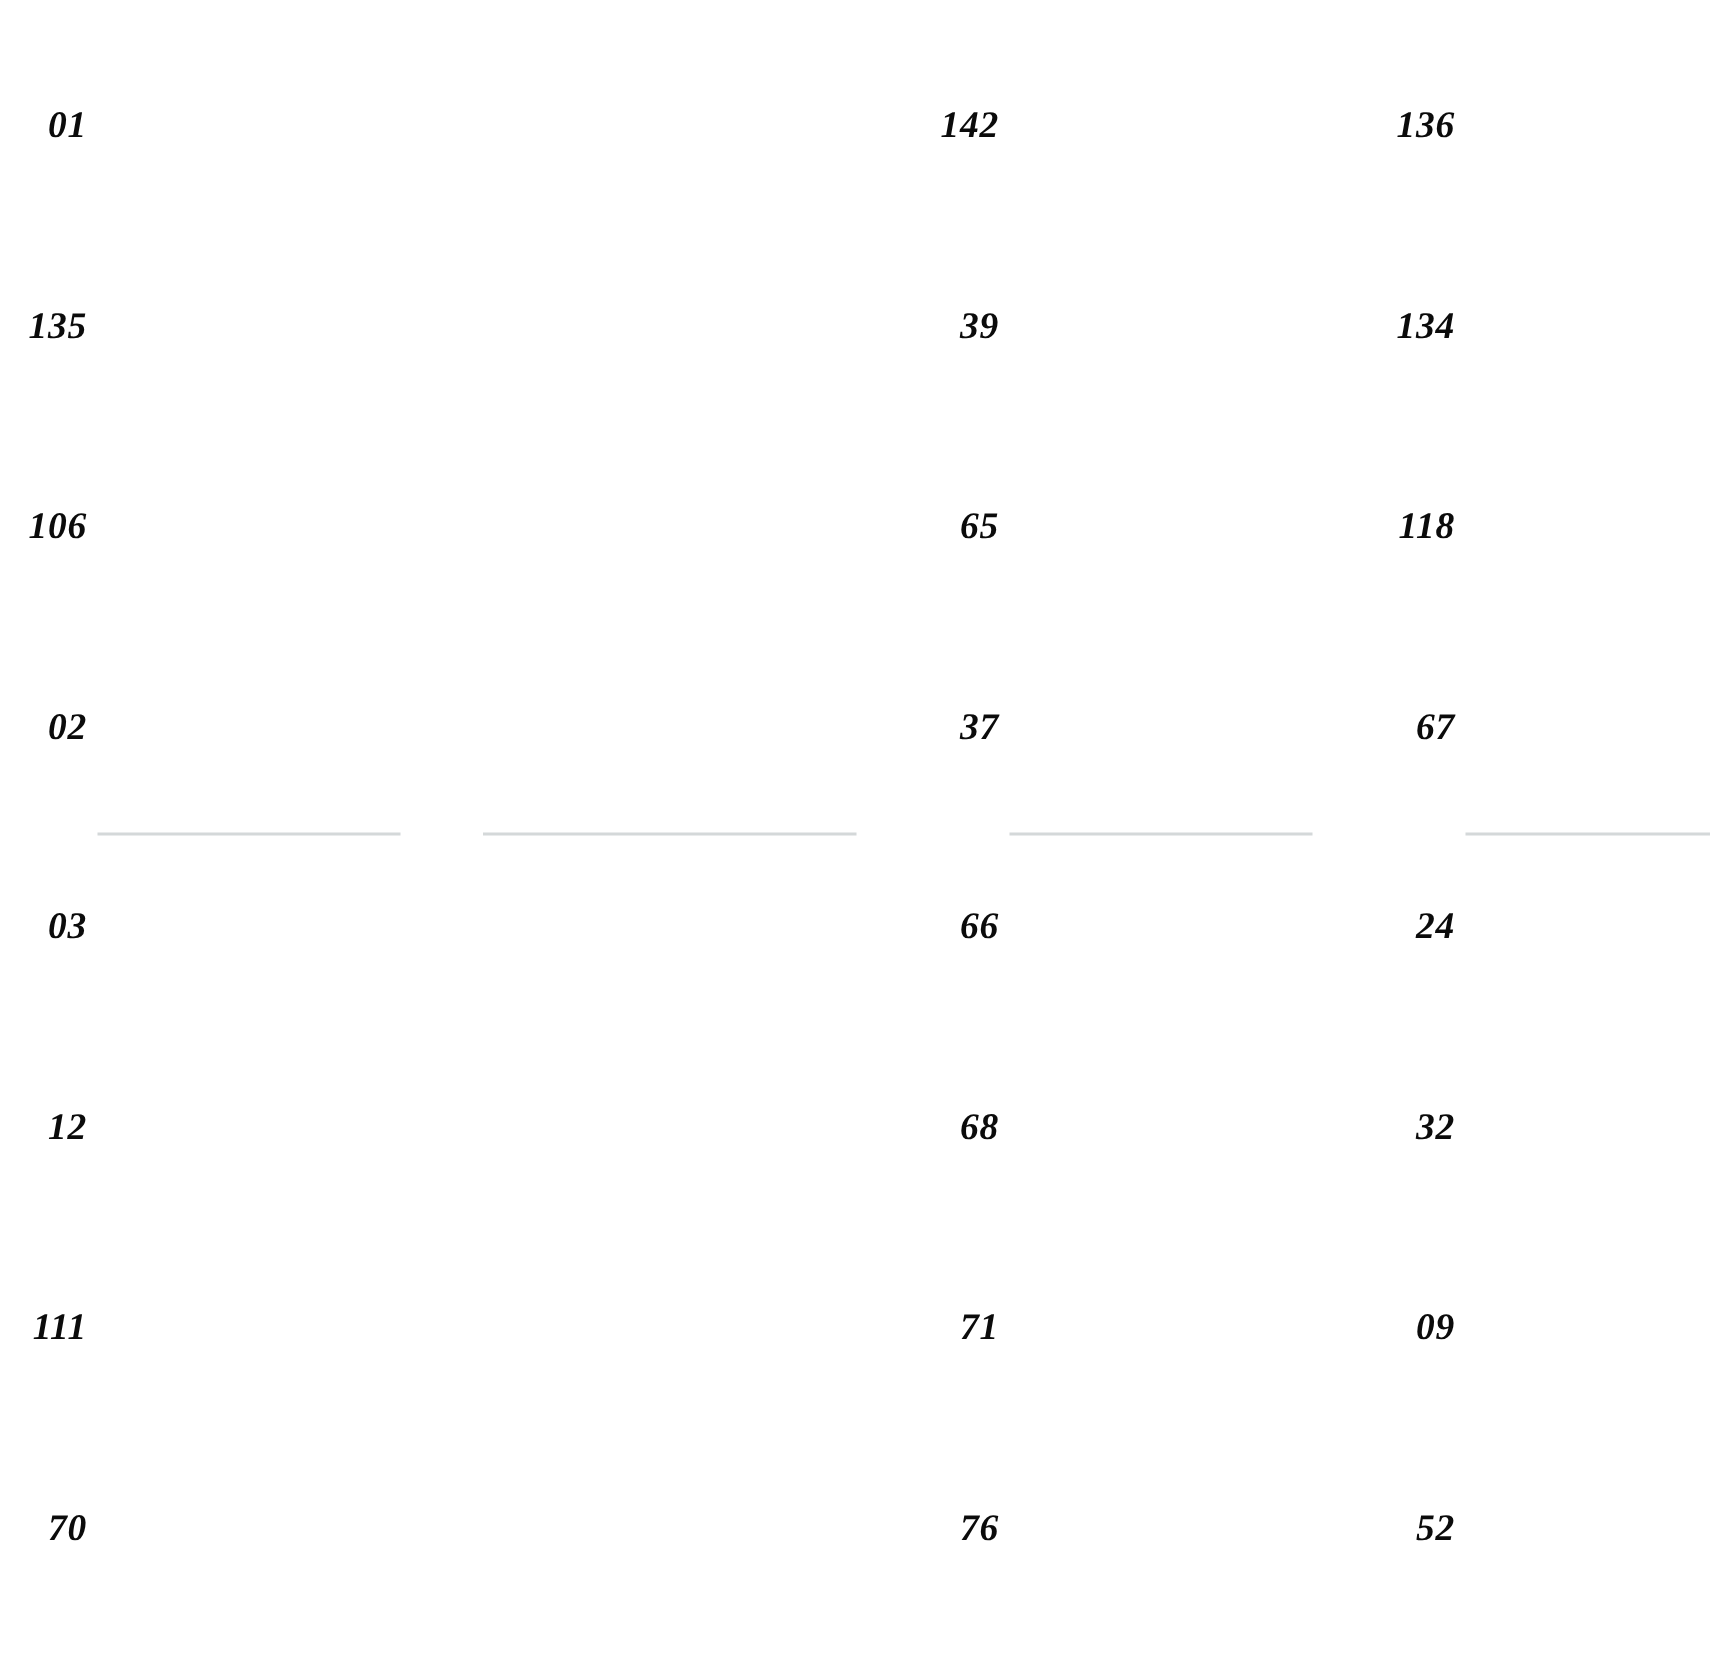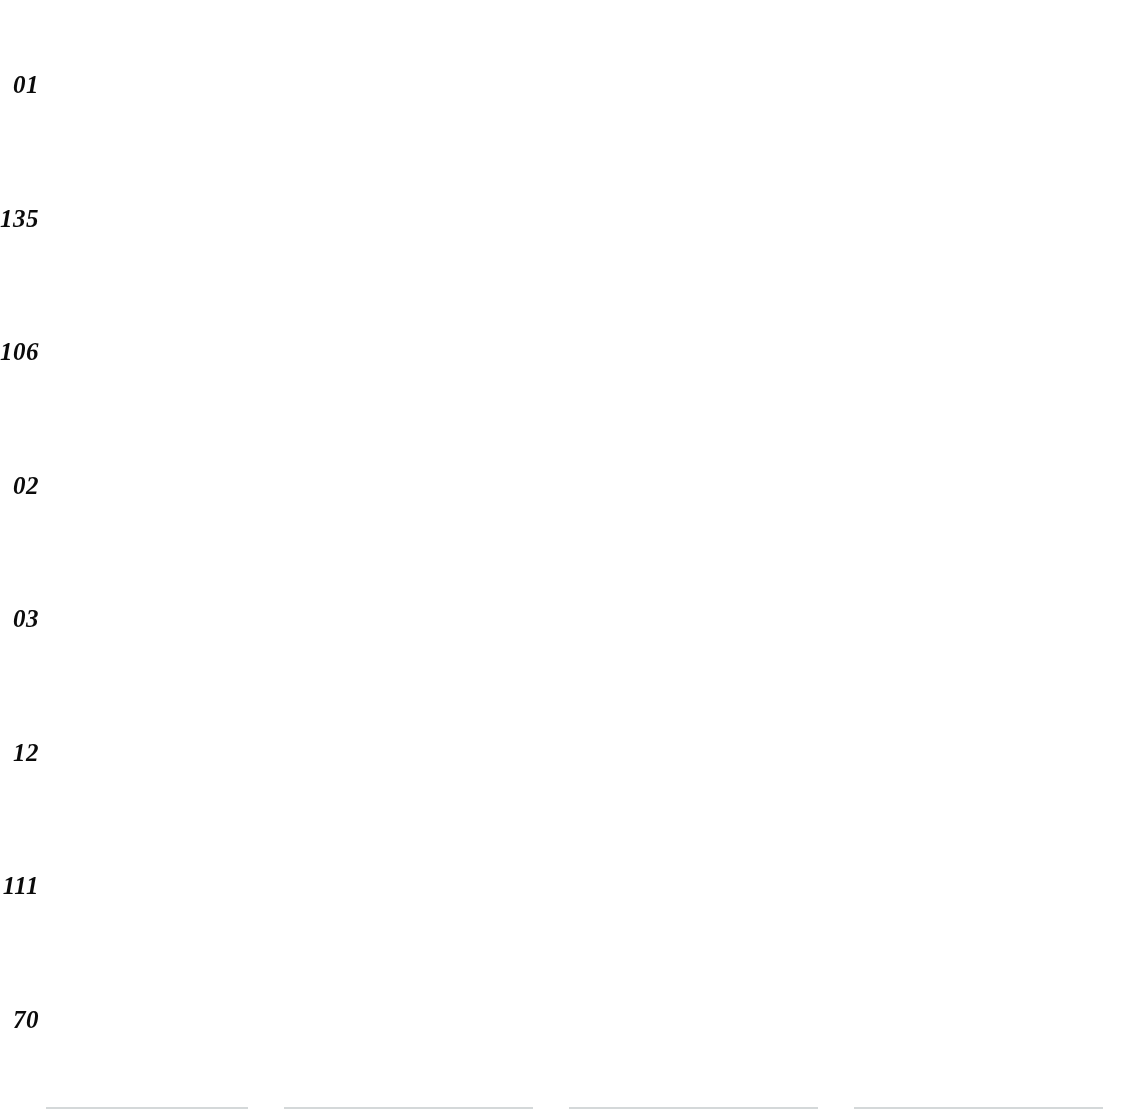--- a/index.html
+++ b/index.html
@@ -20,21 +20,22 @@
     height: 1112px;
     display: flex;
     background: #ffffff;
   }
 
   .swatch-column {
     position: relative;
     height: 1112px;
     flex: 0 0 285px;
     display: flex;
-    align-items: flex-end;
+    align-items: center;
+    margin-left: 19px;
   }
   .swatch-column.col-last { flex: 0 0 285px; }
 
   
   .label-gutter {
     position: relative;
     flex: 0 0 47px;
     height: 100%;
   }
 
@@ -223,20 +224,30 @@
           <div class="edge-shadow"></div>
         </div>
         <div class="ribbon" title="warm-grey" style="top: 976.5px; height: 84px; background-color: rgb(135, 128, 124);">
           <div class="weave"></div>
           <div class="sheen"></div>
           <div class="edge-shadow"></div>
         </div>
       </div>
     </div>
     <div class="swatch-column">
+      <div class="label-gutter">
+        <div class="swatch-label" style="top: 84px;">142</div>
+        <div class="swatch-label" style="top: 217.5px;">39</div>
+        <div class="swatch-label" style="top: 351px;">65</div>
+        <div class="swatch-label" style="top: 484.5px;">37</div>
+        <div class="swatch-label" style="top: 618px;">66</div>
+        <div class="swatch-label" style="top: 751.5px;">68</div>
+        <div class="swatch-label" style="top: 885px;">71</div>
+        <div class="swatch-label" style="top: 1018.5px;">76</div>
+      </div>
       <div class="card">
         <div class="ribbon" title="charcoal" style="top: 42px; height: 84px; background-color: rgb(65, 67, 71);">
           <div class="weave"></div>
           <div class="sheen"></div>
           <div class="edge-shadow"></div>
         </div>
         <div class="ribbon" title="deep-teal-green" style="top: 175.5px; height: 84px; background-color: rgb(13, 112, 97);">
           <div class="weave"></div>
           <div class="sheen"></div>
           <div class="edge-shadow"></div>
@@ -267,20 +278,30 @@
           <div class="edge-shadow"></div>
         </div>
         <div class="ribbon" title="forest-green" style="top: 976.5px; height: 84px; background-color: rgb(94, 128, 89);">
           <div class="weave"></div>
           <div class="sheen"></div>
           <div class="edge-shadow"></div>
         </div>
       </div>
     </div>
     <div class="swatch-column col-last">
+      <div class="label-gutter">
+        <div class="swatch-label" style="top: 84px;">136</div>
+        <div class="swatch-label" style="top: 217.5px;">134</div>
+        <div class="swatch-label" style="top: 351px;">118</div>
+        <div class="swatch-label" style="top: 484.5px;">67</div>
+        <div class="swatch-label" style="top: 618px;">24</div>
+        <div class="swatch-label" style="top: 751.5px;">32</div>
+        <div class="swatch-label" style="top: 885px;">09</div>
+        <div class="swatch-label" style="top: 1018.5px;">52</div>
+      </div>
       <div class="card">
         <div class="ribbon" title="dark-petrol-teal" style="top: 42px; height: 84px; background-color: rgb(31, 95, 94);">
           <div class="weave"></div>
           <div class="sheen"></div>
           <div class="edge-shadow"></div>
         </div>
         <div class="ribbon" title="dark-brown-black" style="top: 175.5px; height: 84px; background-color: rgb(59, 54, 46);">
           <div class="weave"></div>
           <div class="sheen"></div>
           <div class="edge-shadow"></div>

